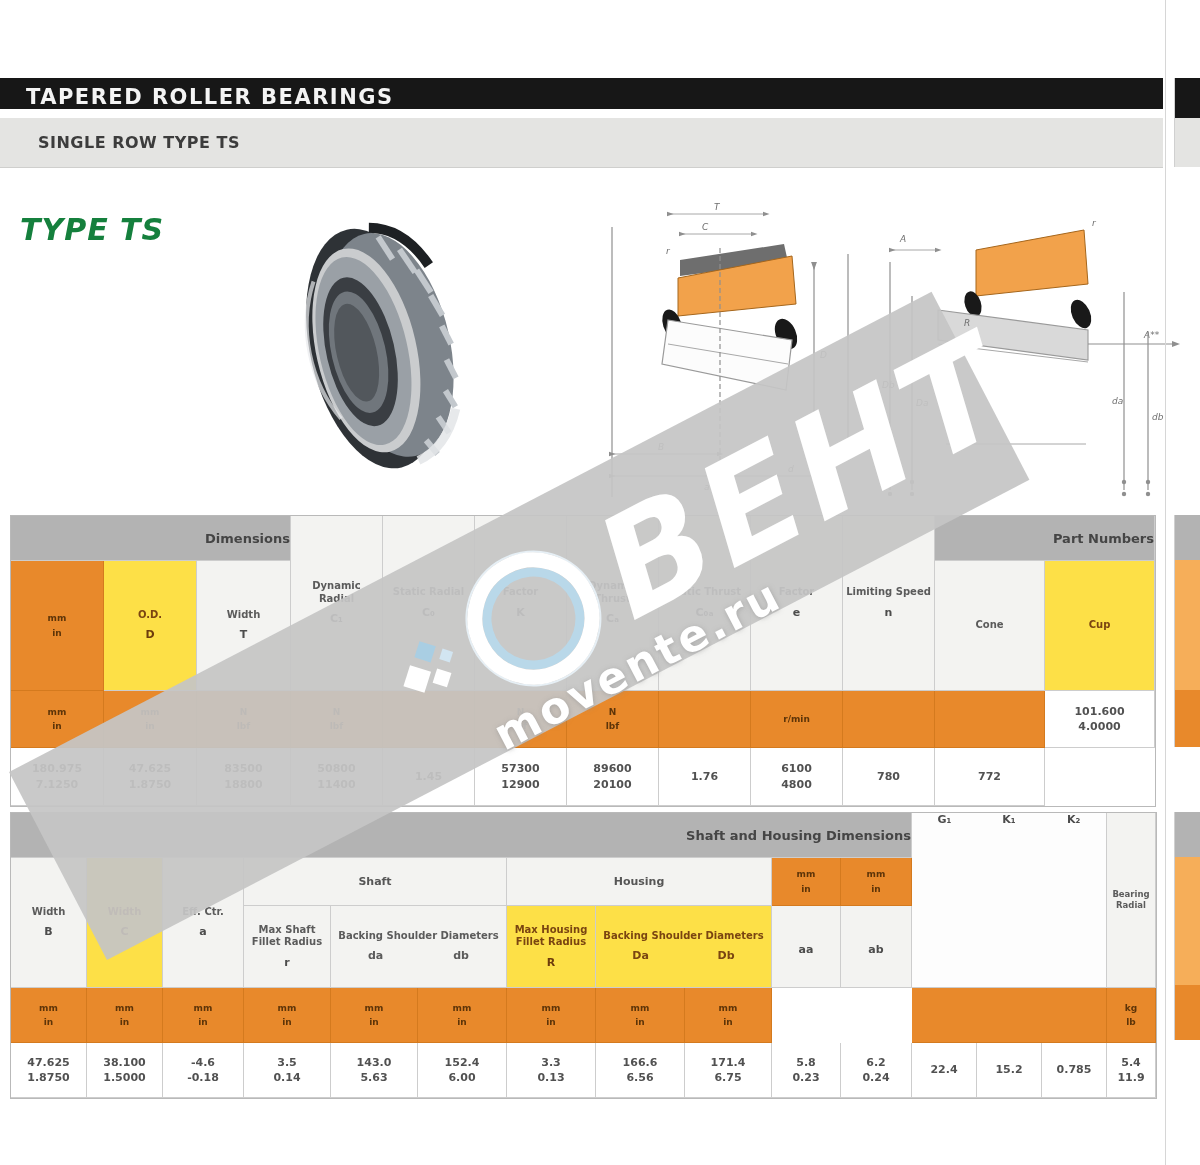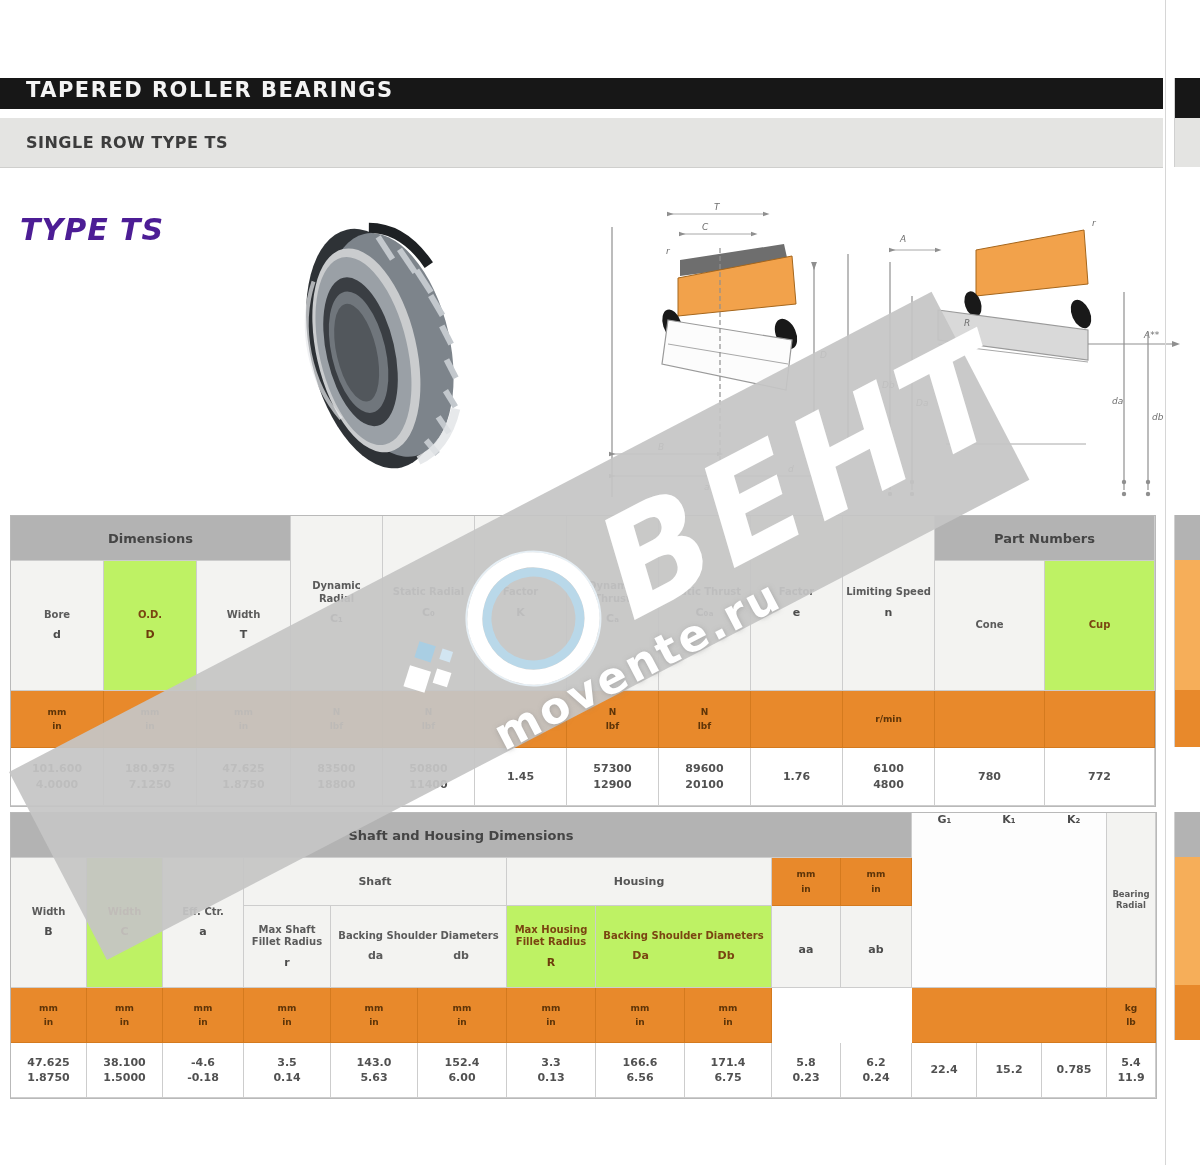--- a/index.html
+++ b/index.html
@@ -1,45 +1,45 @@
 <!DOCTYPE html>
 <html><head>
 <meta charset="utf-8">
 <style>
   html,body{margin:0;padding:0;background:#fff;}
   #page{position:relative;width:1200px;height:1165px;background:#fff;overflow:hidden;
         font-family:"DejaVu Sans","Liberation Sans",sans-serif;}
   
   .bar-black{position:absolute;left:0;top:78px;width:1163px;height:31px;background:#171717;
-             display:flex;align-items:flex-start;}
+             display:flex;align-items:flex-end;}
   .bar-black span{color:#f4f4f4;font-weight:bold;font-size:21px;letter-spacing:1.5px;margin-left:26px;}
   .bar-gray{position:absolute;left:0;top:118px;width:1163px;height:49px;background:#e4e4e2;
             border-bottom:1px solid #cfcfcd;display:flex;align-items:center;}
-  .bar-gray span{color:#3c3c3c;font-weight:bold;font-size:16px;letter-spacing:.5px;margin-left:26px;}
+  .bar-gray span{color:#3c3c3c;font-weight:bold;font-size:16px;letter-spacing:.5px;margin-left:38px;}
   .type-heading{position:absolute;left:20px;top:212px;font-size:30px;font-weight:bold;
-                font-style:italic;color:#4c1d95;letter-spacing:1px;}
+                font-style:italic;color:#15803d;letter-spacing:1px;}
   
   .page-edge{position:absolute;left:1165px;top:0;width:1px;height:1165px;background:#d6d6d6;}
   .sliver{position:absolute;left:1174px;width:26px;border-left:1px solid #d0d0d0;}
   
   .photo{position:absolute;left:300px;top:208px;width:162px;height:278px;}
   .diagramA{position:absolute;left:552px;top:192px;width:334px;height:338px;}
   .diagramB{position:absolute;left:876px;top:192px;width:312px;height:338px;}
   .dim{stroke:#8f8f8f;stroke-width:1.2;fill:none;}
   .dimthin{stroke:#a8a8a8;stroke-width:1;fill:none;}
   .dlabel{font-size:9px;fill:#6f6f6f;font-style:italic;}
   
   .tbl{position:absolute;display:grid;border:1px solid #b9b9b9;background:#fff;z-index:2;}
   .cell{border-right:1px solid #cdcdcd;border-bottom:1px solid #cdcdcd;display:flex;
         flex-direction:column;align-items:center;justify-content:center;text-align:center;
         overflow:hidden;}
-  .gband{background:#b3b3b3;color:#454545;font-weight:bold;font-size:13px;}
+  .gband{background:#b3b3b3;color:#454545;font-weight:bold;font-size:13px;align-items:flex-end;}
   .hdr{background:#f3f3f1;color:#5b5b5b;font-size:10px;font-weight:bold;line-height:1.25;padding:2px;}
   .hdr .sym{margin-top:7px;font-size:11px;color:#4c4c4c;}
-  .ocol{background:#bef264;color:#7a4511;}
+  .ocol{background:#fde047;color:#7a4511;}
   .ocol .sym{color:#6d3c0c;}
   .units{background:#e8892b;color:#5d3408;font-size:9px;font-weight:bold;line-height:1.6;
          border-right:1px solid #d47a1e;border-bottom:1px solid #d47a1e;}
   .data{background:#fff;color:#515151;font-size:11px;font-weight:bold;line-height:1.4;}
   .glabel{background:#f3f3f1;color:#565656;font-size:11px;font-weight:bold;justify-content:center;}
   .sym-pair{display:flex;width:100%;justify-content:space-around;margin-top:7px;font-size:11px;}
   .fbox{background:#fdfdfd;display:flex;flex-direction:column;border-right:1px solid #cdcdcd;
         border-bottom:1px solid #cdcdcd;}
   .fbox .ftitle{flex:1;display:flex;align-items:center;justify-content:center;
                 font-size:10px;font-weight:bold;color:#5b5b5b;border-bottom:1px solid #cdcdcd;}
@@ -170,24 +170,20 @@
   </svg>
 
   <div class="tbl" style="left:10px;top:515px;grid-template-columns:93px 93px 94px 92px 92px 92px 92px 92px 92px 92px 110px 110px;grid-template-rows:45px 130px 57px 58px;">
     <div class="cell gband" style="grid-column:1/4;grid-row:1">
       <span>Dimensions</span>
       </div>
     <div class="cell gband" style="grid-column:11/13;grid-row:1">
       <span>Part Numbers</span>
       </div>
 
-    <div class="cell hdr" style="grid-column:1;grid-row:2">
-      <span>Bore</span>
-        <span class="sym">d</span>
-      </div>
     <div class="cell hdr ocol" style="grid-column:2;grid-row:2">
       <span>O.D.</span>
         <span class="sym">D</span>
       </div>
     <div class="cell hdr" style="grid-column:3;grid-row:2">
       <span>Width</span>
         <span class="sym">T</span>
       </div>
 
     <div class="cell hdr" style="grid-column:4;grid-row:1/3">

